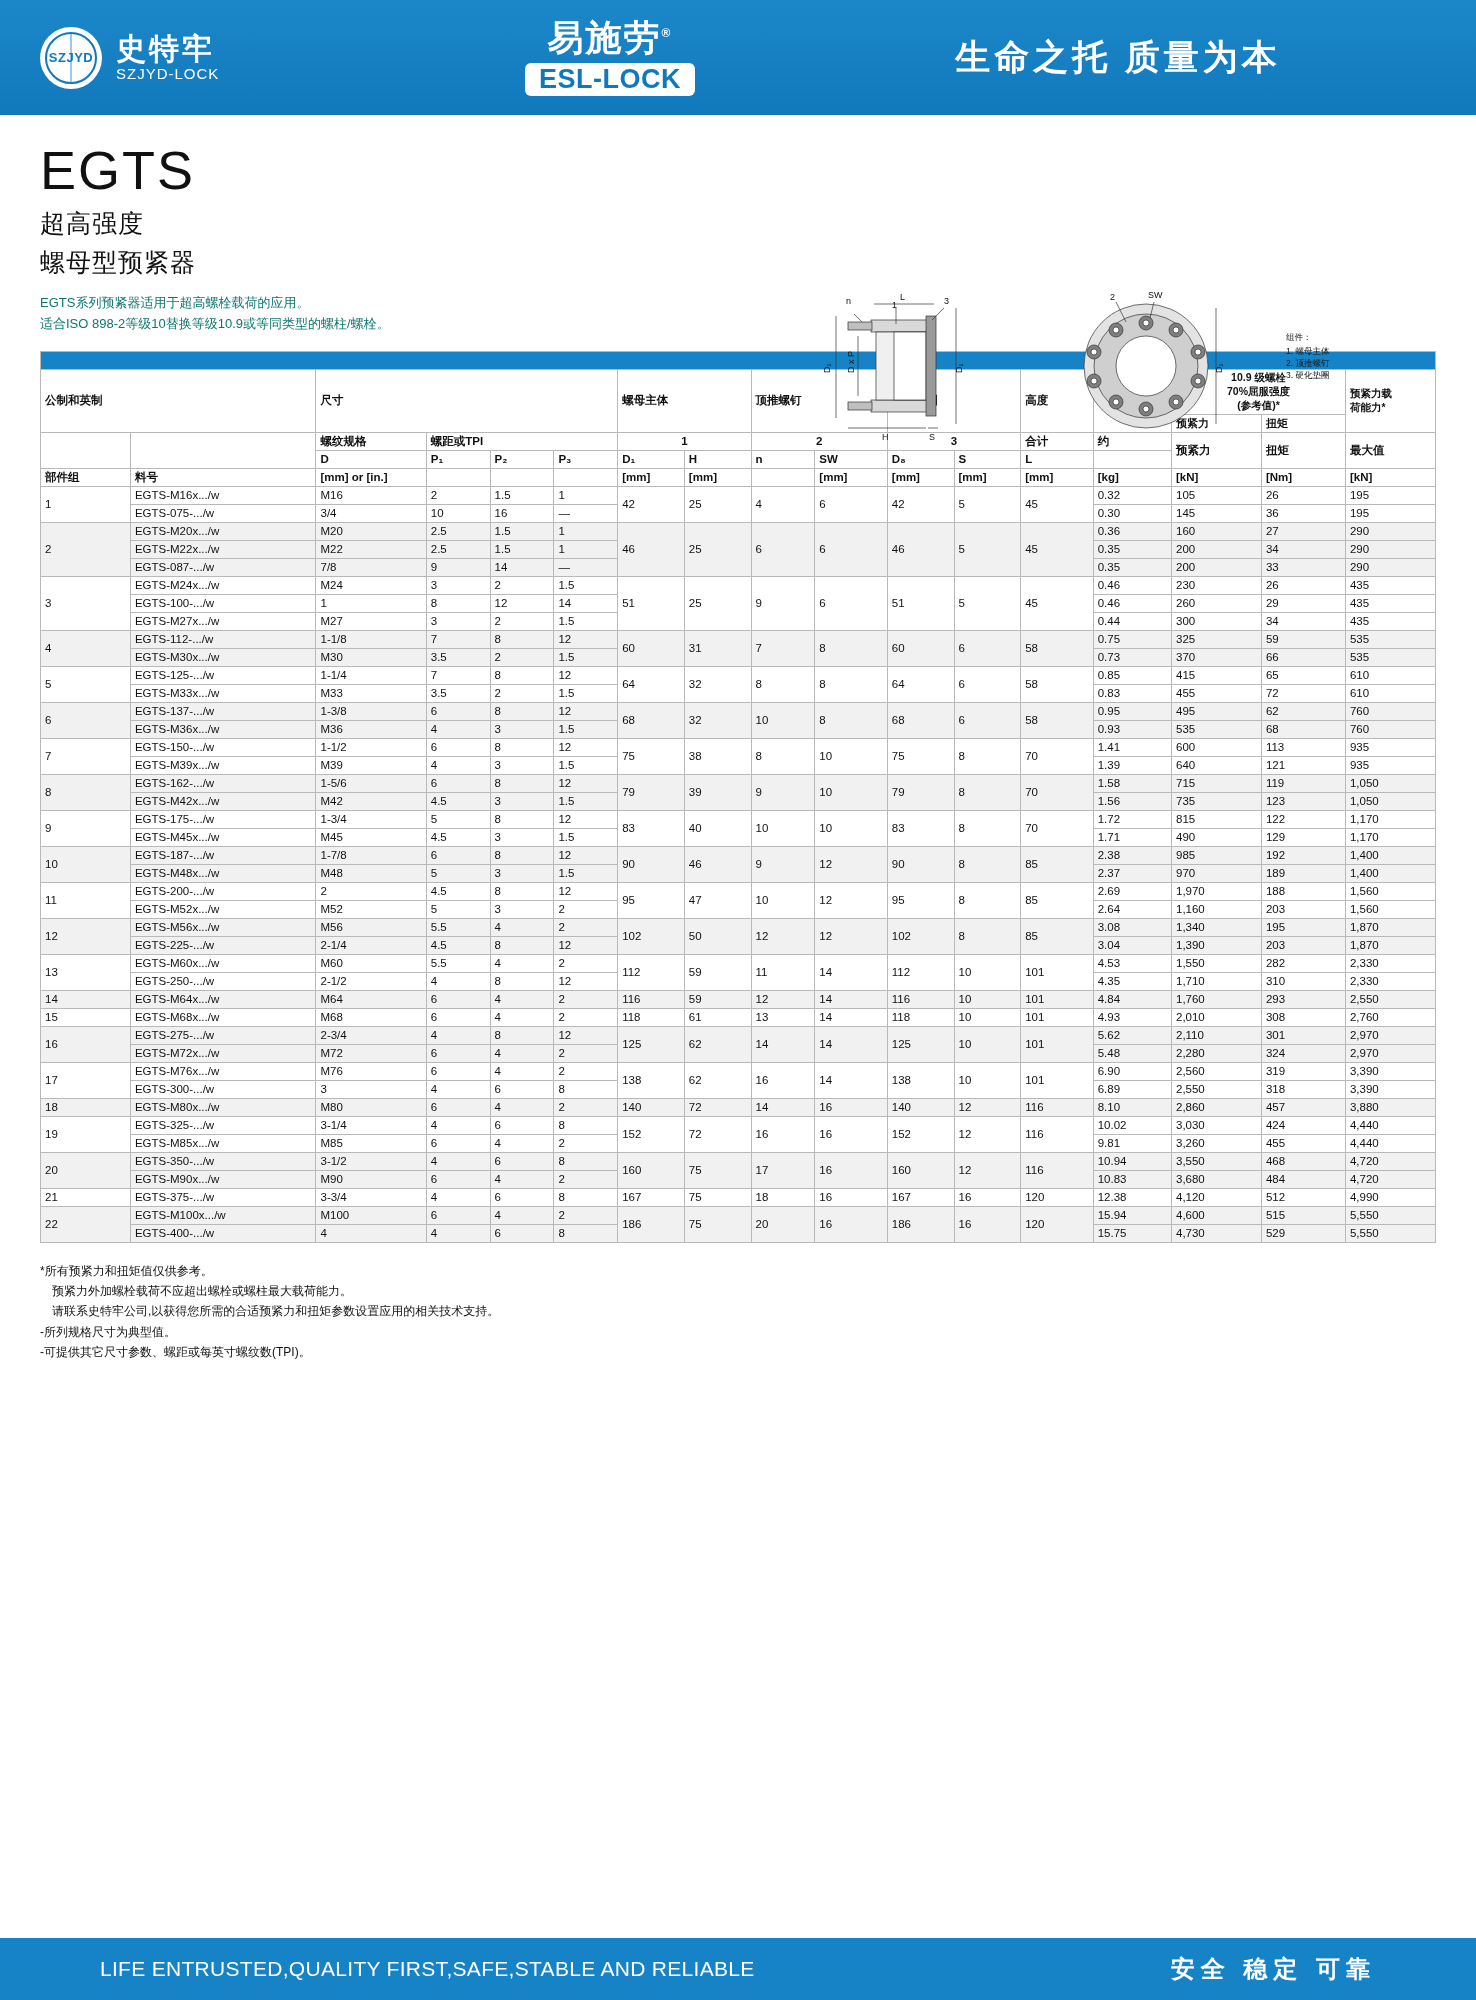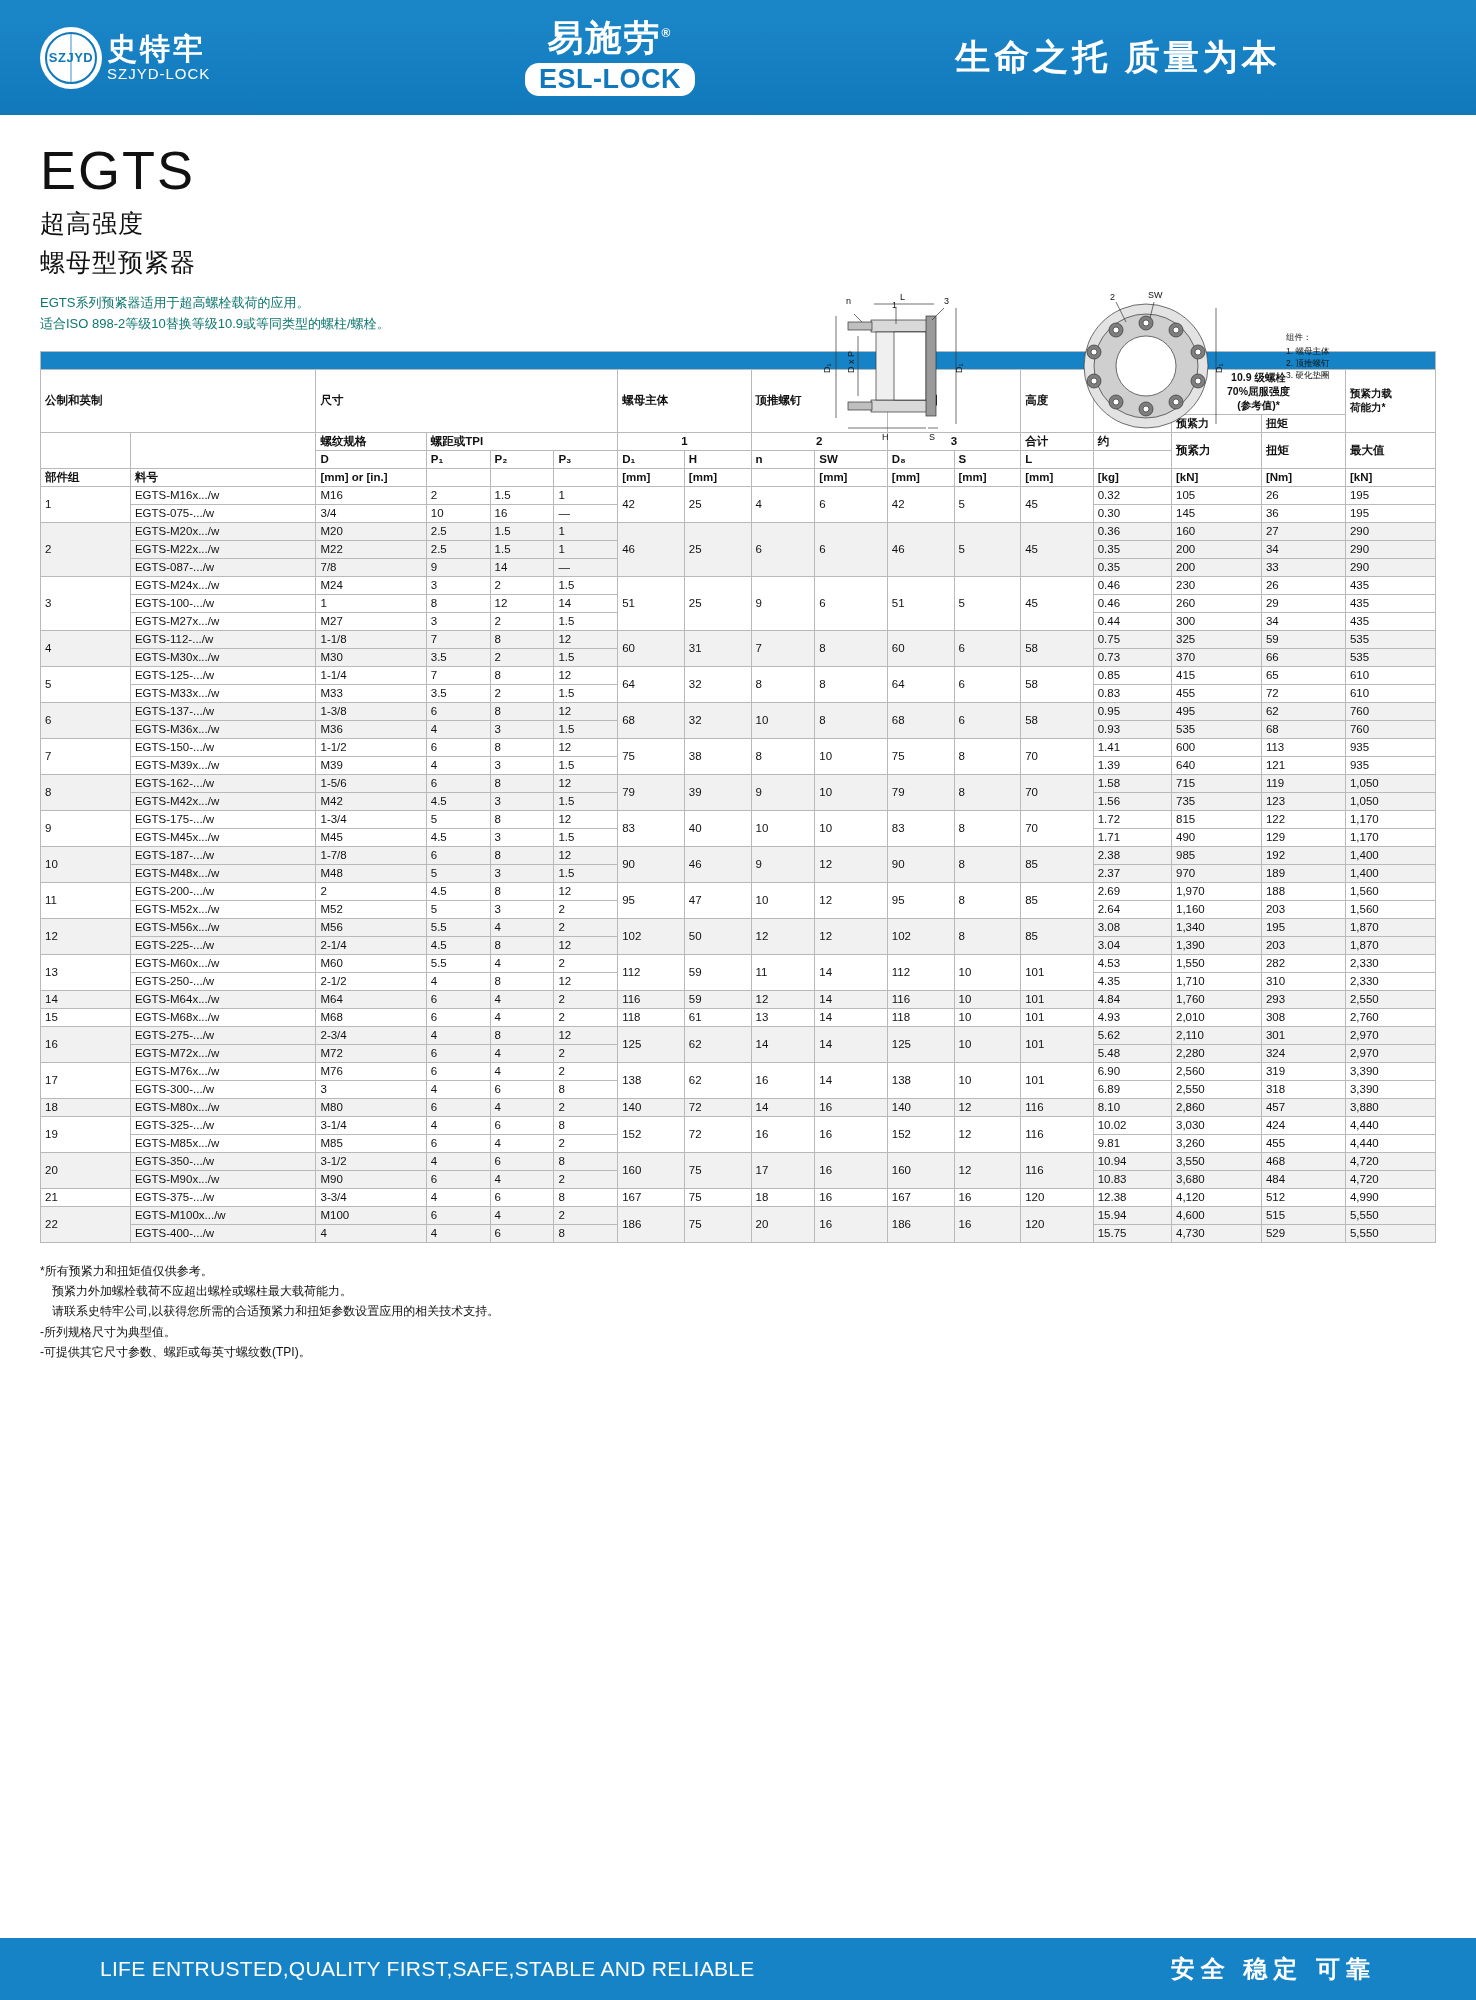--- a/index.html
+++ b/index.html
@@ -15,21 +15,21 @@
   
   .header {
     height:115px;
     background:#1683c6;
     background:linear-gradient(180deg,#1b87c9 0%,#1179bb 100%);
     display:flex;
     align-items:center;
     padding:0 40px;
     position:relative;
   }
-  .logo-block { display:flex; align-items:center; gap:5px; width:300px; }
+  .logo-block { display:flex; align-items:center; gap:14px; width:300px; }
   .logo-mark {
     width:62px; height:62px; border-radius:50%;
     background:#fff;
     display:flex; align-items:center; justify-content:center;
     position:relative;
     flex:none;
   }
   .logo-mark .inner {
     width:52px;height:52px;border-radius:50%;
     border:2px solid #1179bb;
@@ -42,21 +42,21 @@
   }
   .logo-text .cn { font-size:30px; font-weight:bold; color:#fff; letter-spacing:3px; line-height:1.05;}
   .logo-text .en { font-size:15px; color:#fff; letter-spacing:1px; }
   .brand-block { display:flex; flex-direction:column; align-items:center; width:300px; margin-left:120px;}
   .brand-cn { font-size:36px; font-weight:bold; color:#fff; letter-spacing:2px; line-height:1.05; position:relative;}
   .brand-cn sup { font-size:12px; vertical-align:super; }
   .brand-en {
     margin-top:6px;
     background:#fff; color:#1179bb;
     font-size:27px; font-weight:bold;
-    padding:1px 14px; border-radius:14px; letter-spacing:0.5px;
+    padding:1px 14px; border-radius:6px; letter-spacing:0.5px;
   }
   .slogan { flex:1; text-align:center; font-size:35px; font-weight:bold; color:#fff; letter-spacing:4px; padding-left:40px;}
 
   
   .content { padding:0 40px; position:relative; }
   .title-wrap { margin-top:28px; }
   .doc-title { font-size:54px; font-weight:normal; letter-spacing:2px; color:#111; line-height:1; font-family:"Liberation Sans",sans-serif;}
   .doc-sub1 { font-size:25px; margin-top:10px; letter-spacing:1px;}
   .doc-sub2 { font-size:25px; margin-top:6px; letter-spacing:1px;}
   .doc-desc { font-size:13px; margin-top:14px; line-height:1.6; color:#0f766e;}

